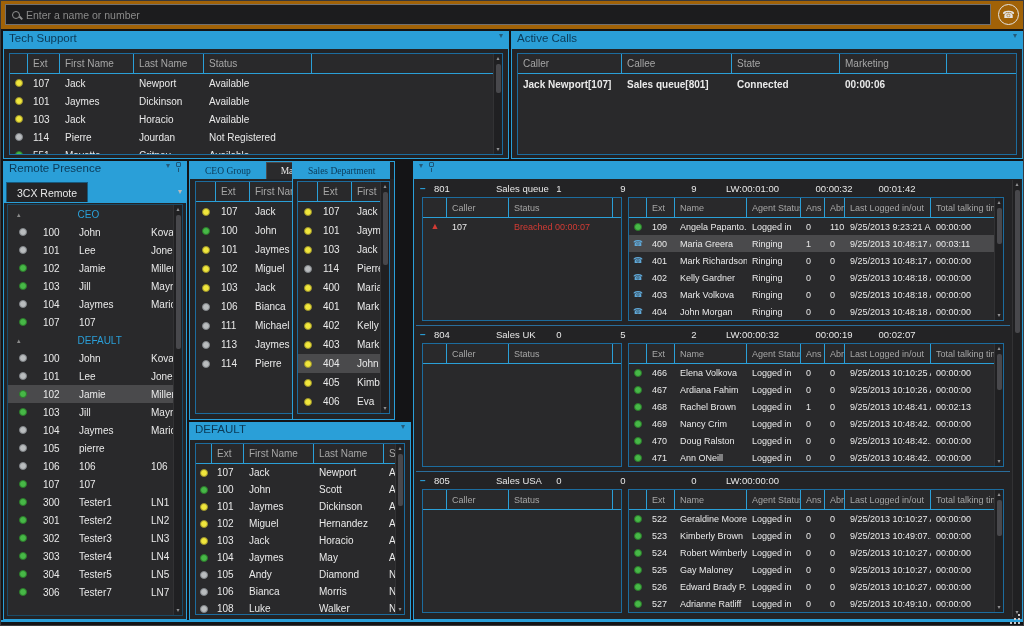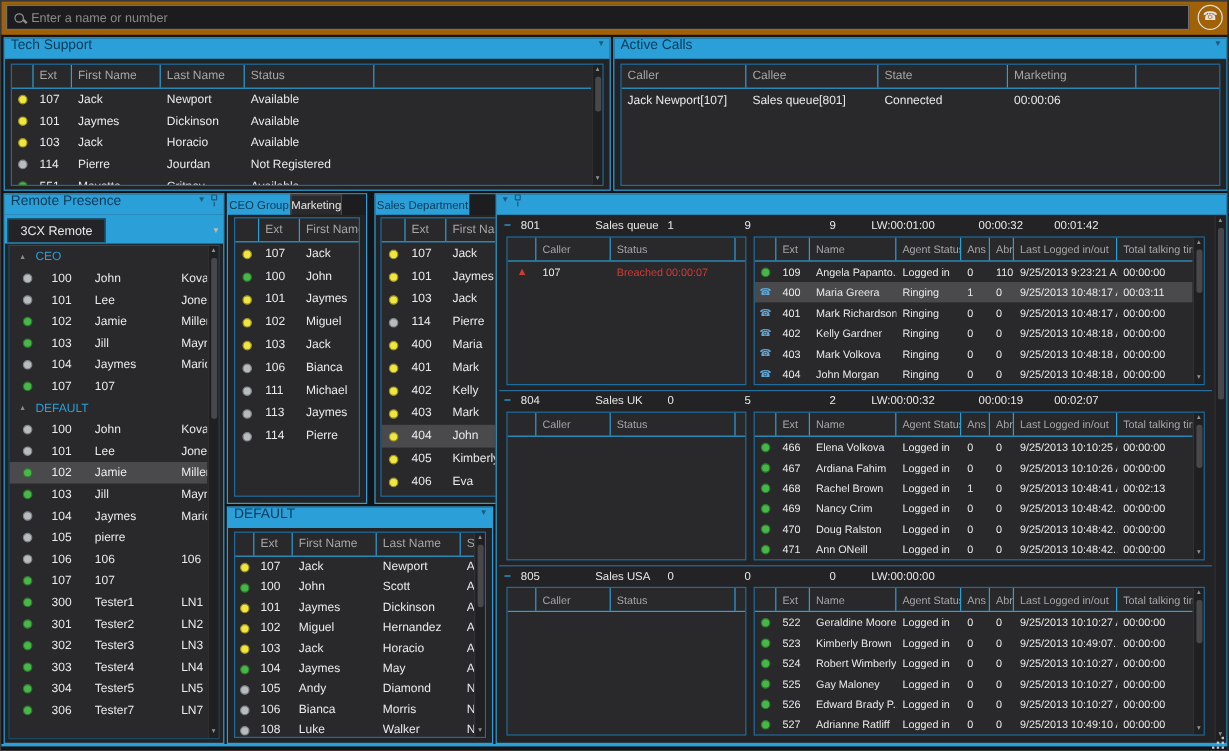--- a/index.html
+++ b/index.html
@@ -36,21 +36,21 @@
   .tbl{flex:1;display:flex;flex-direction:column;overflow:hidden;min-width:0;}
 
   .thead{display:grid;align-items:center;height:20px;flex:none;border-bottom:1px solid var(--blue);}
   .th{color:var(--hdr);font-size:10px;padding-left:5px;height:100%;display:flex;align-items:center;border-right:1px solid var(--blue);white-space:nowrap;overflow:hidden;text-align:center;}
   .thead .th:last-child{border-right:none;}
   .trow{display:grid;align-items:center;flex:none;}
   .td{color:var(--txt);font-size:10px;padding-left:5px;white-space:nowrap;overflow:hidden;}
   .cic{display:flex;align-items:center;justify-content:center;}
   .sel{background:var(--sel);}
   .red{color:var(--red);}
-  .rh17 .trow{height:17px;} .rh18 .trow{height:18px;} .rh19 .trow{height:19px;} .rh20 .trow{height:20px;}
+  .rh17 .trow{height:17px;} .rh18 .trow{height:18px;} .rh19 .trow{height:19px;} .rh20 .trow{height:20px;font-weight:bold;}
 
   .dot{width:8px;height:8px;border-radius:50%;display:inline-block;}
   .dot.yellow{background:#F0E63C;border:1px solid #9a912b;}
   .dot.green{background:#47B847;border:1px solid #2b7a2b;}
   .dot.gray{background:#B9BCBE;border:1px solid #808488;}
   .warn{color:var(--red);font-size:9px;line-height:9px;}
   .phic{color:#5FA8D8;font-size:8px;line-height:8px;}
 
   
   .grid-ts{grid-template-columns:18px 32px 74px 70px 108px 1fr;}
@@ -76,27 +76,27 @@
 
   
   .p-rp{left:2px;top:160px;width:184px;height:459px;}
   .rp-tabstrip{height:24px;background:var(--blue);display:flex;align-items:center;padding:2px 4px 0 2px;}
   .rp-tab{background:#242426;color:#e8e8e8;font-size:10.5px;height:20px;display:flex;align-items:center;padding:0 10px;border:1px solid #18597c;border-bottom:none;}
   .rp-tabstrip .chev{margin-left:auto;}
   .rp-listwrap{position:absolute;left:3px;right:3px;top:42px;bottom:3px;display:flex;background:var(--tbl);border:1px solid #1a4a66;}
   .rp-list{flex:1;overflow:hidden;min-width:0;display:flex;flex-direction:column;}
   .grp{display:flex;align-items:center;gap:9px;height:18px;flex:none;padding-left:9px;}
   .garr{color:#8a8a8a;font-size:7px;line-height:7px;}
-  .gname{color:var(--blue);font-size:10px;}
+  .gname{color:var(--blue);font-size:10px;margin-left:48px;}
 
   
   .p-cg{left:188px;top:160px;width:117px;height:259px;}
-  .p-sd{left:311px;top:160px;width:116px;height:259px;}
+  .p-sd{left:291px;top:160px;width:103px;height:259px;}
   .tabstrip{height:17px;display:flex;align-items:stretch;background:#1d1d1f;}
-  .tab{font-size:9.5px;display:flex;align-items:center;padding:0 0;white-space:nowrap;color:#e6e6e6;border:1px solid #4a4a4c;border-bottom:none;background:#2a2a2c;}
+  .tab{font-size:9.5px;display:flex;align-items:center;padding:0 14px;white-space:nowrap;color:#e6e6e6;border:1px solid #4a4a4c;border-bottom:none;background:#2a2a2c;font-family:Liberation Serif, serif;}
   .tab.active{background:var(--blue);color:var(--title-txt);border-color:var(--blue);}
   .cg-inner{position:absolute;left:5px;right:5px;top:19px;bottom:5px;}
   .sd-inner{position:absolute;left:4px;right:4px;top:19px;bottom:5px;}
 
   
   .p-df{left:188px;top:421px;width:222px;height:198px;}
   .df-wrap{position:absolute;left:5px;right:5px;top:20px;bottom:4px;}
 
   
   .p-qc{left:412px;top:160px;width:610px;height:459px;}

